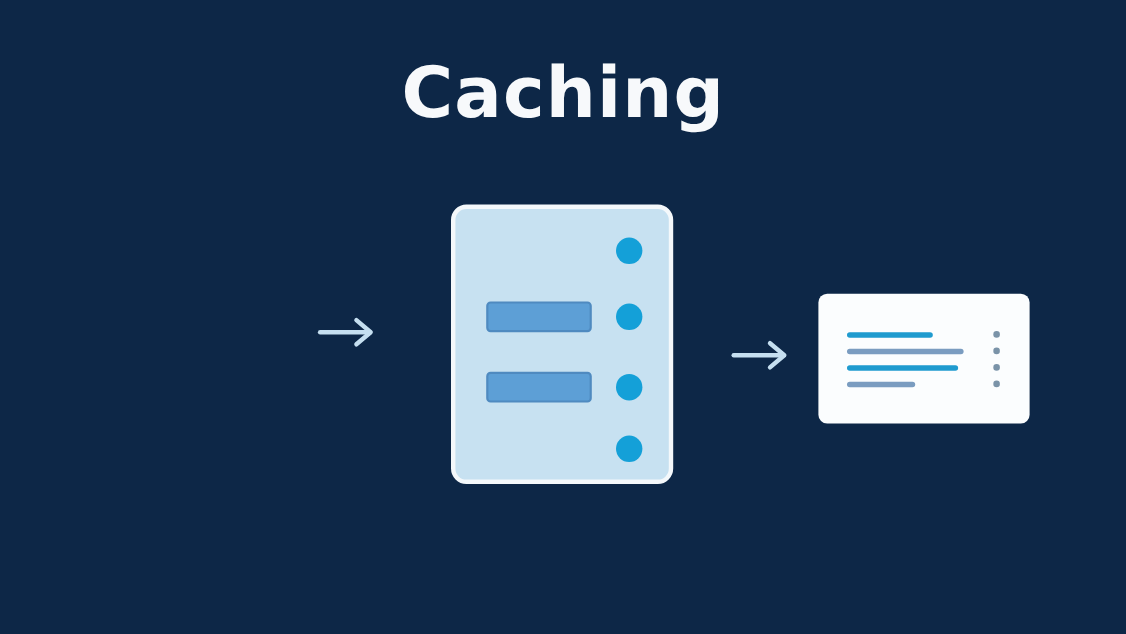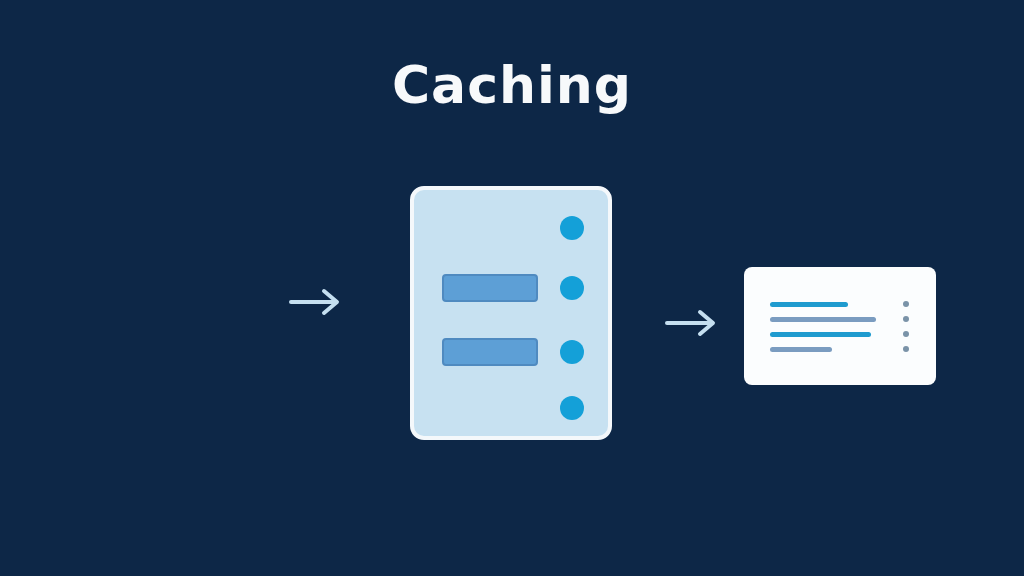--- a/index.html
+++ b/index.html
@@ -5,21 +5,21 @@
     html, body { margin: 0; padding: 0; }
     body {
       width: 1024px; height: 576px; overflow: hidden;
       background: #0d2747;
       position: relative;
       font-family: "DejaVu Sans", "Liberation Sans", sans-serif;
     }
     .title {
       position: absolute; left: 0; top: 30px; width: 1024px;
       text-align: center; color: #f7f9fb;
-      font-size: 52px; font-weight: bold; letter-spacing: 1px;
+      font-size: 64px; font-weight: bold; letter-spacing: 1px;
       line-height: 110px;
     }
     .arrow { position: absolute; }
     .server {
       position: absolute; left: 410px; top: 186px;
       width: 202px; height: 254px;
       background: #c7e1f1;
       border: 4px solid #f4f8fb;
       border-radius: 14px;
       box-sizing: border-box;

